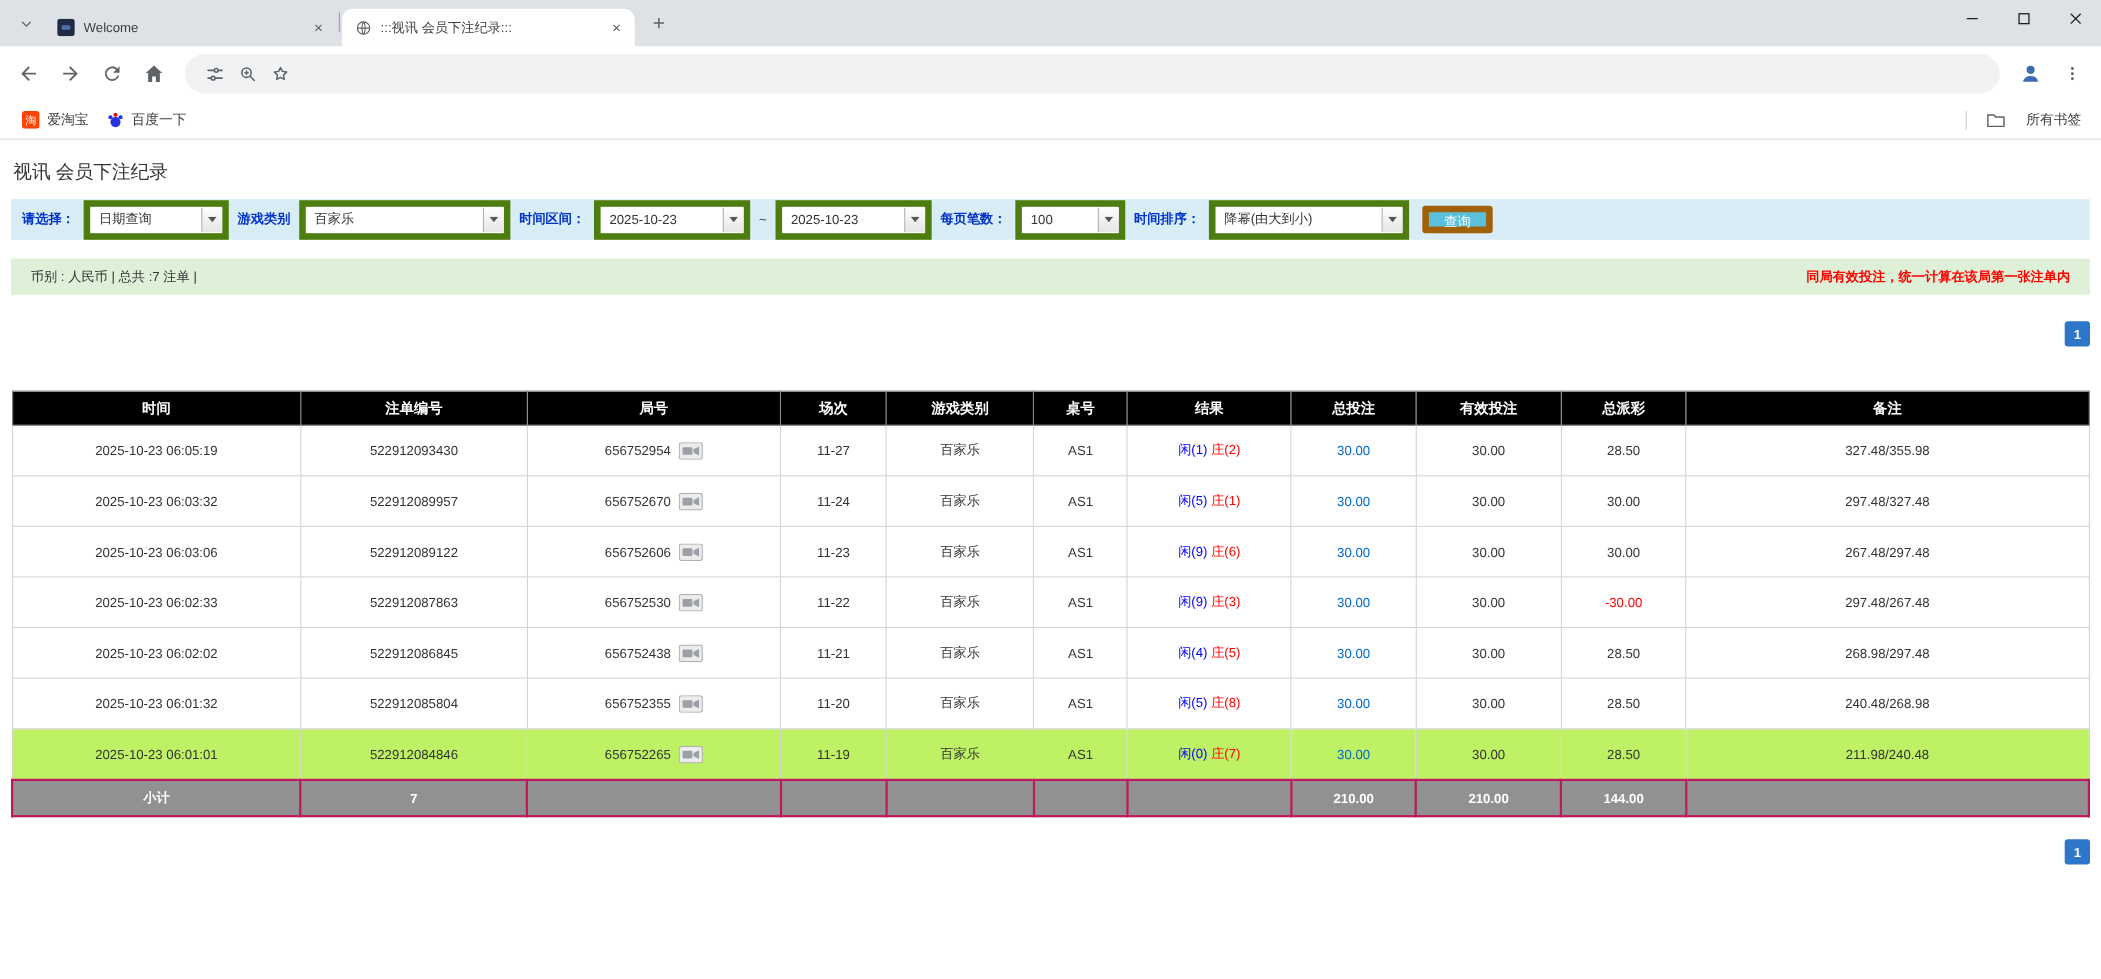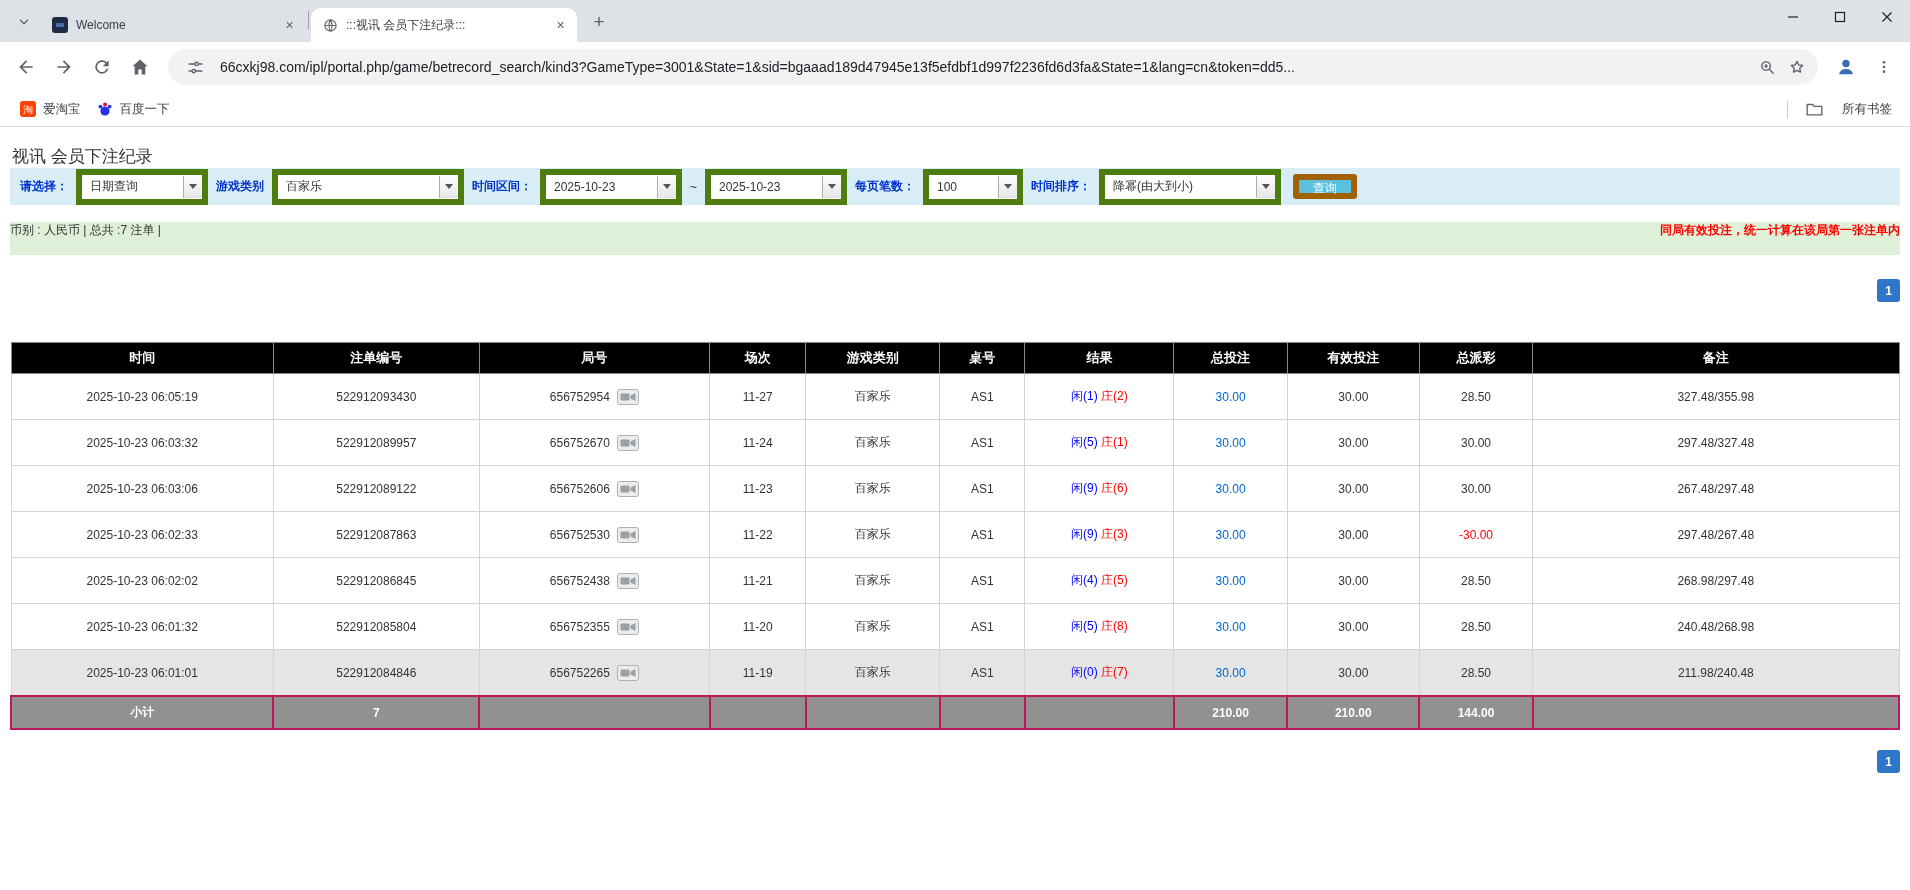--- a/index.html
+++ b/index.html
@@ -26,38 +26,38 @@
 
   .bookmarks-bar{height:34px;background:#fff;display:flex;align-items:center;padding:0 12px;border-bottom:1px solid #dadce0;font-size:12.5px;color:#3c4043;}
   .bookmark{display:flex;align-items:center;gap:7px;padding:3px 8px;border-radius:4px;}
   .bookmarks-spacer{flex:1;}
   .bm-divider{width:1px;height:17px;background:#c7cace;margin-right:12px;}
   .all-bookmarks{display:flex;align-items:center;gap:19px;padding:3px 6px;text-align:center;}
 
   
   .content{padding:0 10px;}
   .page-title{margin:18px 0 0 2px;font-size:17px;color:#333;font-weight:normal;}
-  .filter-bar{background:#d9edf7;height:37px;display:flex;align-items:center;gap:8px;padding:0 10px;}
+  .filter-bar{margin-top:13px;background:#d9edf7;height:37px;display:flex;align-items:center;gap:8px;padding:0 10px;}
   .f-label{font-size:12px;font-weight:bold;color:#0033cc;flex:none;white-space:nowrap;}
   .combo{height:24px;background:#fff;border:6px solid #4d7c0f;display:flex;align-items:center;flex:none;}
   .combo-val{padding:0 8px;font-size:12px;color:#333;flex:1;white-space:nowrap;overflow:hidden;}
   .combo-btn{width:18px;height:22px;border-left:1px solid #b0b0b0;background:linear-gradient(#fdfdfd,#e6e6e6);display:flex;align-items:center;justify-content:center;flex:none;}
   .w1{width:120px}.w2{width:180px}.w3{width:130px}.w4{width:88px}.w5{width:170px}
   .tilde{font-size:12px;color:#333;flex:none;}
   .search-btn{height:25px;padding:0 14px;background:#5bc0de;border:6px solid #a16207;border-radius:3px;color:#fff;font-size:12px;margin-left:4px;cursor:pointer;}
-  .summary-bar{margin-top:17px;background:#dff0d8;height:33px;display:flex;align-items:flex-start;justify-content:space-between;padding:0 0;font-size:12px;color:#333;}
+  .summary-bar{margin-top:17px;background:#dff0d8;height:33px;display:flex;align-items:center;justify-content:space-between;padding:0 18px;font-size:12px;color:#333;}
   .summary-right{color:#ff0000;font-weight:bold;}
   .pager{display:flex;justify-content:flex-end;margin:24px 0 8px;}
   .page-btn{min-width:23px;height:23px;background:#2e76c9;color:#fff;font-size:12px;font-weight:bold;display:flex;align-items:center;justify-content:center;border-radius:3px;cursor:pointer;}
   .bottom-pager{margin-top:20px;}
 
   table.bet{width:100%;border-collapse:collapse;table-layout:fixed;margin-top:40px;}
   .bet th{background:#000;color:#fff;font-size:13px;font-weight:bold;height:30px;border:1px solid #8a8a8a;text-align:center;padding:0;}
   .bet td{font-size:12px;color:#333;height:45px;border:1px solid #d4d4d4;text-align:center;vertical-align:middle;padding:0 4px;background:#fff;}
-  tr.highlight td{background:#e5e5e5;}
+  tr.highlight td{background:#bef264;}
   .round-wrap{display:inline-flex;align-items:center;gap:7px;}
   .cam-btn{display:inline-flex;cursor:pointer;}
   .player{color:#0000ff;}
   .banker{color:#ff0000;}
   .bet-link{color:#0066cc;text-decoration:none;cursor:pointer;}
   td.neg{color:#ff0000;}
   tr.footer-row td{background:#919191;color:#fff;font-weight:bold;height:31px;border:2px solid #be185d;}
 </style>
 </head>
 <body>
@@ -133,21 +133,20 @@
       </svg>
     </div>
   <div class="omnibox">
     <span class="omni-icon">
         <svg width="17" height="17" viewBox="0 0 24 24">
           <path d="M3 7h8M16.5 7H21M3 17h4.5M12.5 17H21" stroke="#5f6368" stroke-width="2" stroke-linecap="round"></path>
           <circle cx="13.5" cy="7" r="2.4" fill="none" stroke="#5f6368" stroke-width="2"></circle>
           <circle cx="9.5" cy="17" r="2.4" fill="none" stroke="#5f6368" stroke-width="2"></circle>
         </svg>
       </span>
-    <span class="url-text">66cxkj98.com/ipl/portal.php/game/betrecord_search/kind3?GameType=3001&amp;State=1&amp;sid=bgaaad189d47945e13f5efdbf1d997f2236fd6d3fa&amp;State=1&amp;lang=cn&amp;token=dd5...</span>
     <span class="omni-icon">
         <svg width="17" height="17" viewBox="0 0 24 24">
           <circle cx="10" cy="10" r="6" fill="none" stroke="#5f6368" stroke-width="2"></circle>
           <path d="M8 10h4M10 8v4M14.6 14.6L20 20" stroke="#5f6368" stroke-width="2" stroke-linecap="round"></path>
         </svg>
       </span>
     <span class="omni-icon">
         <svg width="18" height="18" viewBox="0 0 24 24">
           <path d="M12 4.5l2.3 4.7 5.2.8-3.8 3.7.9 5.2L12 16.4l-4.6 2.5.9-5.2-3.8-3.7 5.2-.8z" fill="none" stroke="#5f6368" stroke-width="1.8" stroke-linejoin="round"></path>
         </svg>

